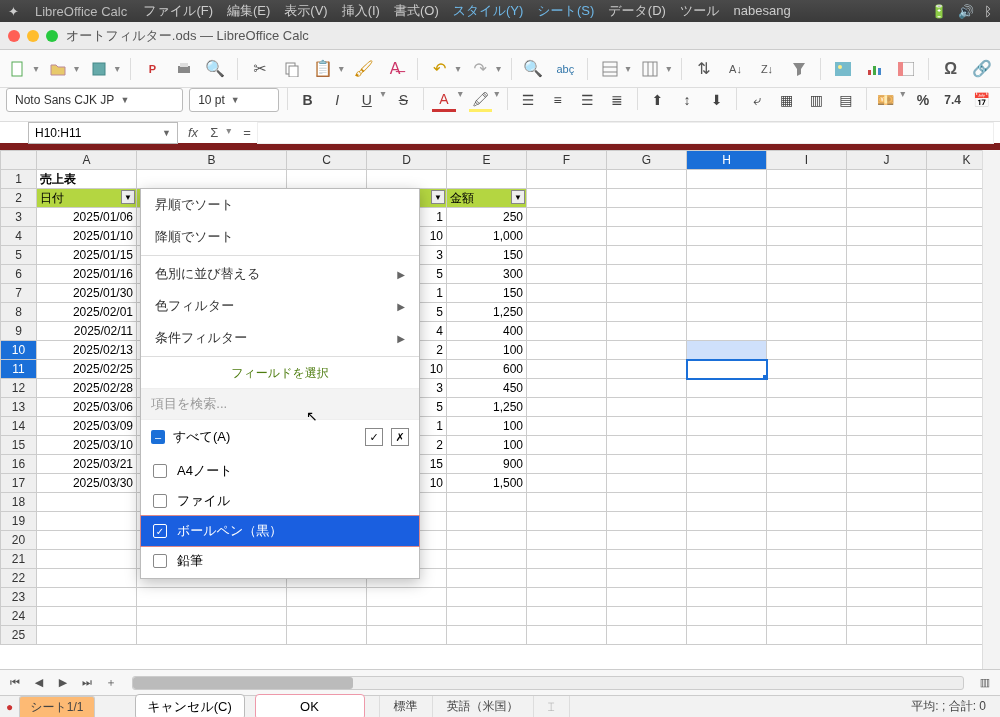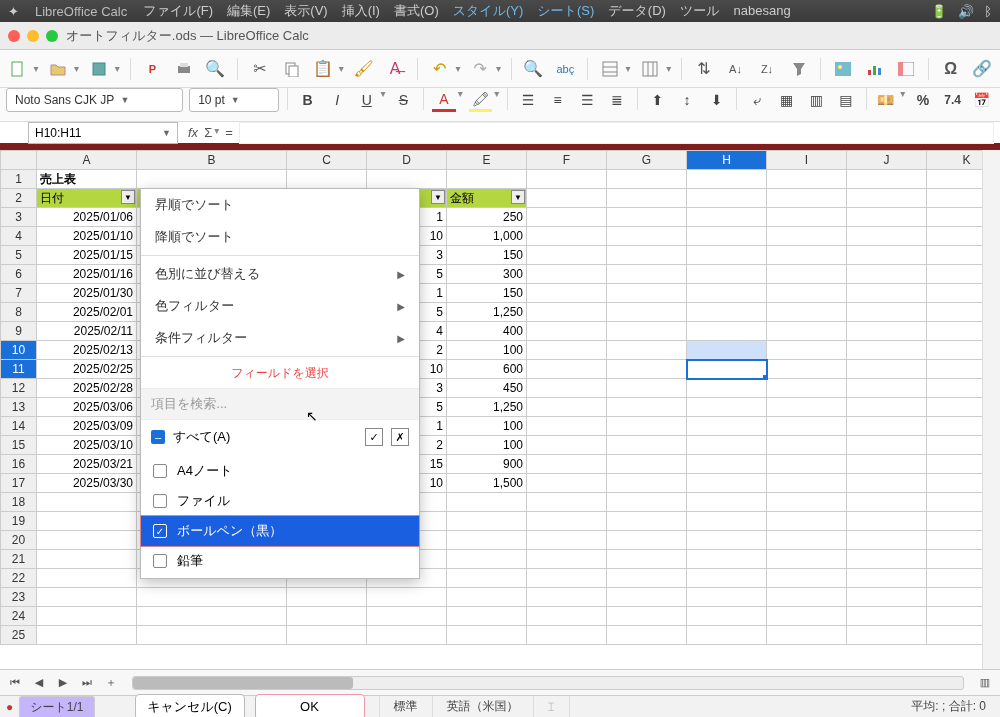--- a/index.html
+++ b/index.html
@@ -27,21 +27,21 @@
 
 .fmtbar { height: 34px; background: #fafafa; border-bottom: 1px solid #ddd; display: flex; align-items: flex-start; padding: 0 6px; gap: 6px; }
 .combo { height: 24px; border: 1px solid #bbb; border-radius: 3px; background: #fff; display: flex; align-items: center; padding: 0 6px 0 8px; gap: 6px; font-size: 12px; color:#333;}
 .combo .arr { font-size: 9px; color: #666; }
 .fbtn { width: 24px; height: 24px; display:flex; align-items:center; justify-content:center; color:#444; font-size:14px; cursor:pointer;}
 .fbtn.bold{font-weight:bold;} .fbtn.ital{font-style:italic;} .fbtn.ul{text-decoration:underline;}
 
 
 .formulabar { height: 28px; background: #fff; border-bottom: 7px solid #7f1d1d; display: flex; align-items: center; padding-left: 24px; }
 .namebox { width: 150px; height: 22px; margin: 0 4px; border: 1px solid #bbb; background:#fff; display:flex; align-items:center; padding:0 6px; font-size:12px; justify-content:space-between;}
-.fxbtns { display:flex; gap:6px; padding:0 6px; color:#555; font-size:13px;}
+.fxbtns { display:flex; gap:12px; padding:0 6px; color:#555; font-size:13px;}
 .fxinput { flex:1; height:22px; border:1px solid #eee; margin-right:6px; padding:0 6px;}
 
 
 .sheet-area { position: relative; height: calc(717px - 22px - 28px - 38px - 34px - 28px - 26px - 22px); background:#fff; display:flex; }
 .side-scroll { width:18px; background:#f3f3f3; border-left:1px solid #ddd;}
 .grid-wrap { flex:1; overflow:hidden; position:relative;}
 
 table.grid { border-collapse: collapse; table-layout: fixed; width: 1000px; }
 table.grid th, table.grid td { border: 1px solid #ccc; height: 19px; font-size: 12px; padding: 0 3px; overflow:hidden; white-space:nowrap;}
 table.grid th { background: #efefef; font-weight: normal; color:#333; text-align:center;}
@@ -58,41 +58,41 @@
 
 td.sel-top { background:#cfe0fb !important; border:1px solid #3b6fd8;}
 td.sel-bot { background:#fff; border:2px solid #1a6fd8 !important; position:relative;}
 td.sel-bot::after{content:"";position:absolute;right:-3px;bottom:-3px;width:6px;height:6px;background:#1a6fd8;}
 
 
 .filter-panel { position:absolute; left:140px; top:38px; width:280px; background:#fff; border:1px solid #bbb; box-shadow:0 4px 14px rgba(0,0,0,.25); font-size:13px; z-index:50;}
 .filter-panel .mi { padding:7px 14px; display:flex; justify-content:space-between; align-items:center; color:#333; cursor:pointer;}
 .filter-panel .mi .arw{font-size:10px;color:#666;}
 .filter-panel .sep{height:1px;background:#ddd;margin:2px 0;}
-.filter-panel .caption{padding:6px 0;text-align:center;color:#ef4444;font-size:12px;}
+.filter-panel .caption{padding:6px 0;text-align:center;color:#4d7c0f;font-size:12px;}
 .filter-panel .search{margin:0;padding:6px 10px;background:#f3f3f3;color:#999;border-top:1px solid #eee;border-bottom:1px solid #eee;}
 .filter-panel .allrow{display:flex;align-items:center;gap:8px;padding:8px 10px;}
 .filter-panel .allrow .sq{width:14px;height:14px;background:#1a6fd8;color:#fff;display:flex;align-items:center;justify-content:center;font-size:11px;border-radius:2px;}
 .filter-panel .allrow .chkspacer{flex:1;}
 .filter-panel .allrow .ic{width:18px;height:18px;border:1px solid #888;display:flex;align-items:center;justify-content:center;font-size:11px;}
 .filter-panel .items{padding:2px 0;}
 .filter-panel .it{display:flex;align-items:center;gap:10px;padding:6px 12px;cursor:pointer;}
 .filter-panel .it .cb{width:14px;height:14px;border:1px solid #888;border-radius:2px;display:flex;align-items:center;justify-content:center;font-size:10px;color:#fff;}
 .filter-panel .it.selected{background:#1a5fe0;color:#fff;outline:1px solid #d88;}
 .filter-panel .it.selected .cb{background:#1a5fe0;border-color:#fff;}
 
 
 .sheet-nav { height:26px; background:#f7f7f7; border-top:1px solid #ccc; display:flex; align-items:center; padding:0 6px; gap:6px;}
 .nav-btn{width:18px;height:18px;display:flex;align-items:center;justify-content:center;color:#555;font-size:11px;cursor:pointer;}
 .hscroll{flex:1;height:14px;background:#eee;border:1px solid #ccc;margin:0 6px;position:relative;border-radius:3px;}
 .hscroll .thumb{position:absolute;left:0;top:0;bottom:0;width:220px;background:#bbb;border-radius:3px;}
 
 .statusbar{height:22px;background:#f2f2f2;border-top:1px solid #ccc;display:flex;align-items:center;font-size:12px;color:#444;}
 .statusbar .cell{padding:0 14px;border-right:1px solid #ddd;height:100%;display:flex;align-items:center;}
-.statusbar .tab{background:#c4b5fd;border:1px solid #ccc;border-bottom:none;padding:2px 10px;margin-left:6px;border-radius:3px 3px 0 0;}
+.statusbar .tab{background:#fdba74;border:1px solid #ccc;border-bottom:none;padding:2px 10px;margin-left:6px;border-radius:3px 3px 0 0;}
 .statusbar .stretch{flex:1;}
 
 .btn{flex:1;height:26px;border:1px solid #bbb;background:#fff;border-radius:4px;font-size:13px;}
 .btn.primary{border:1px solid #e9a;}
 
 .cursor-arrow{position:absolute;left:306px;top:258px;font-size:14px;color:#000;z-index:60;pointer-events:none;}
 svg{display:block;}
 </style>
 </head>
 <body>

